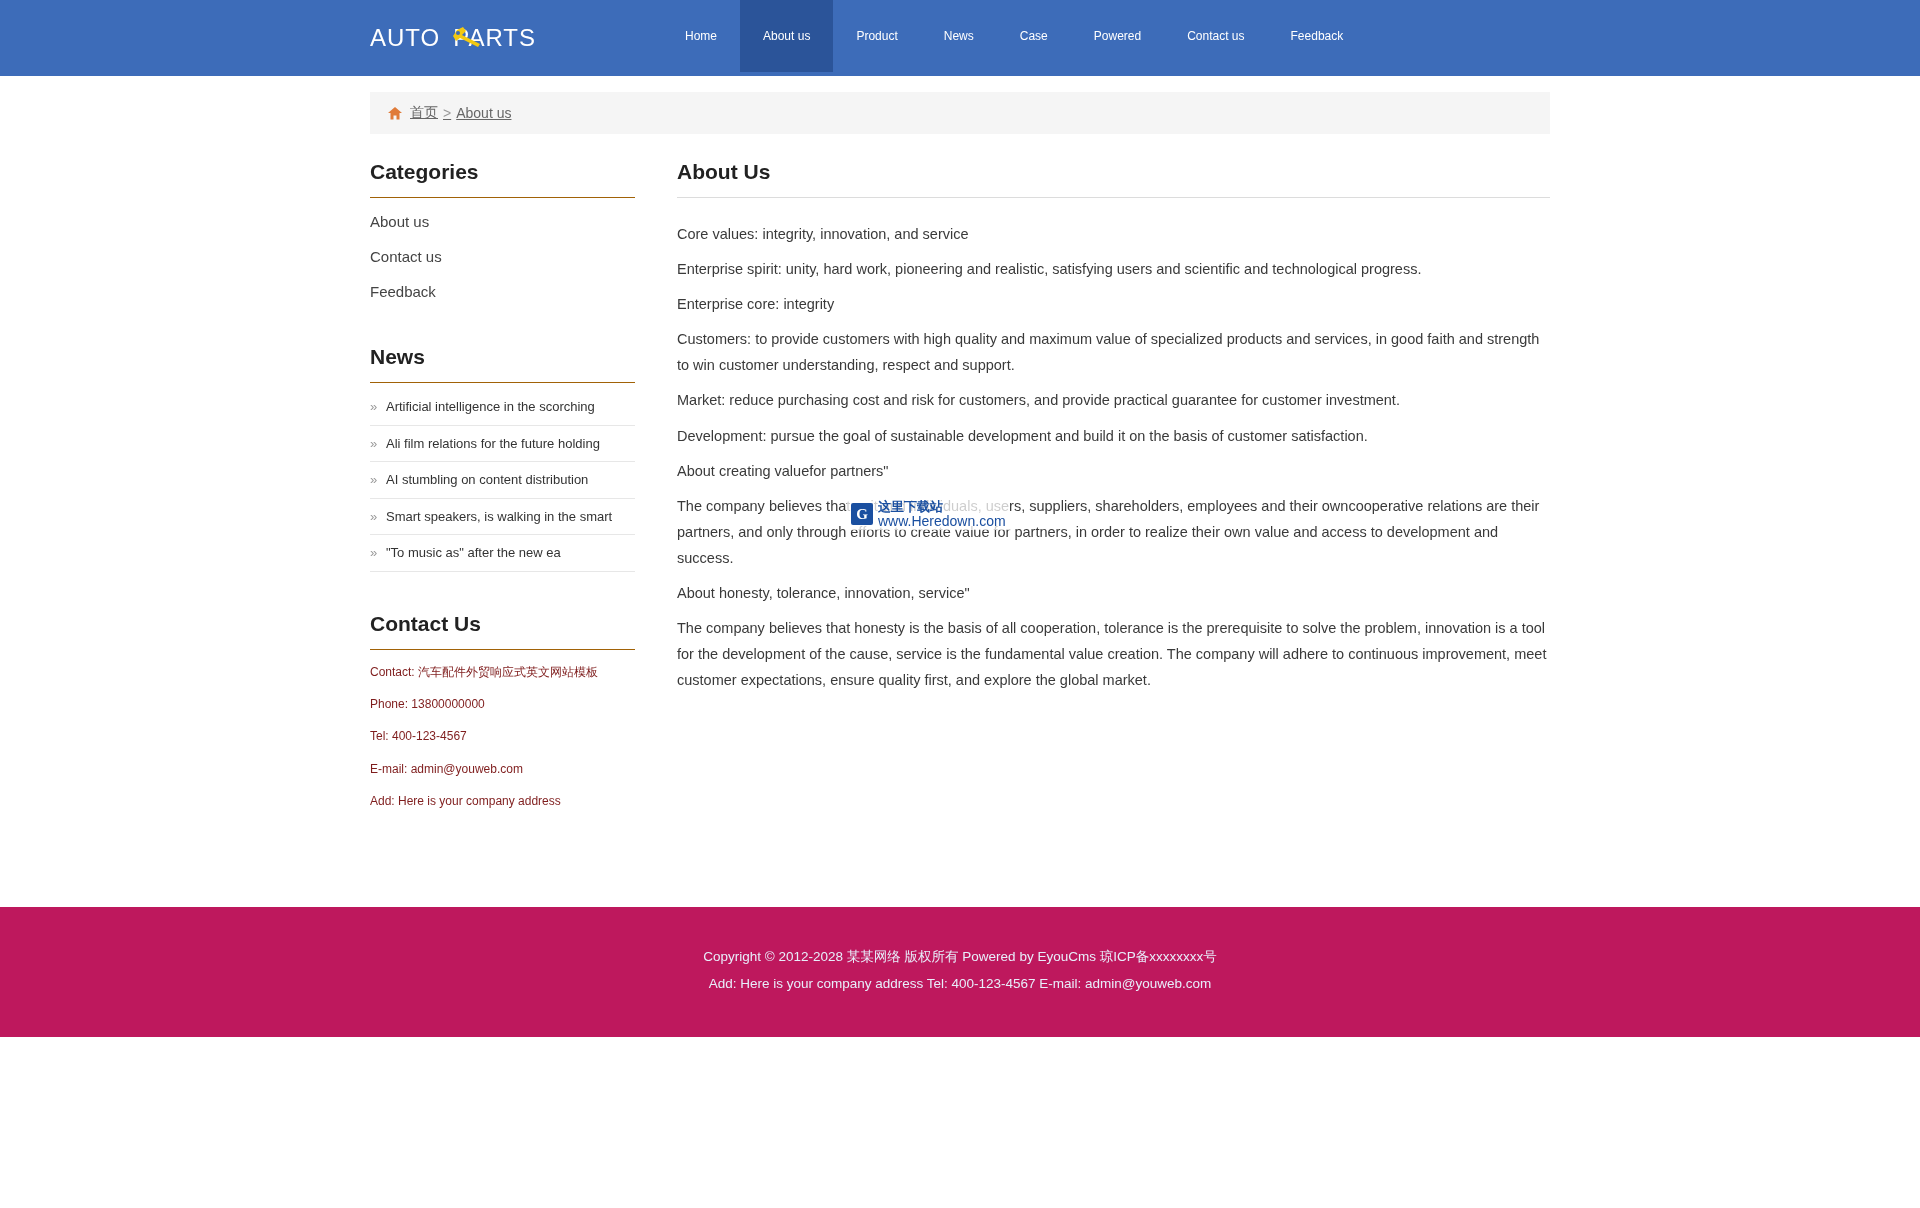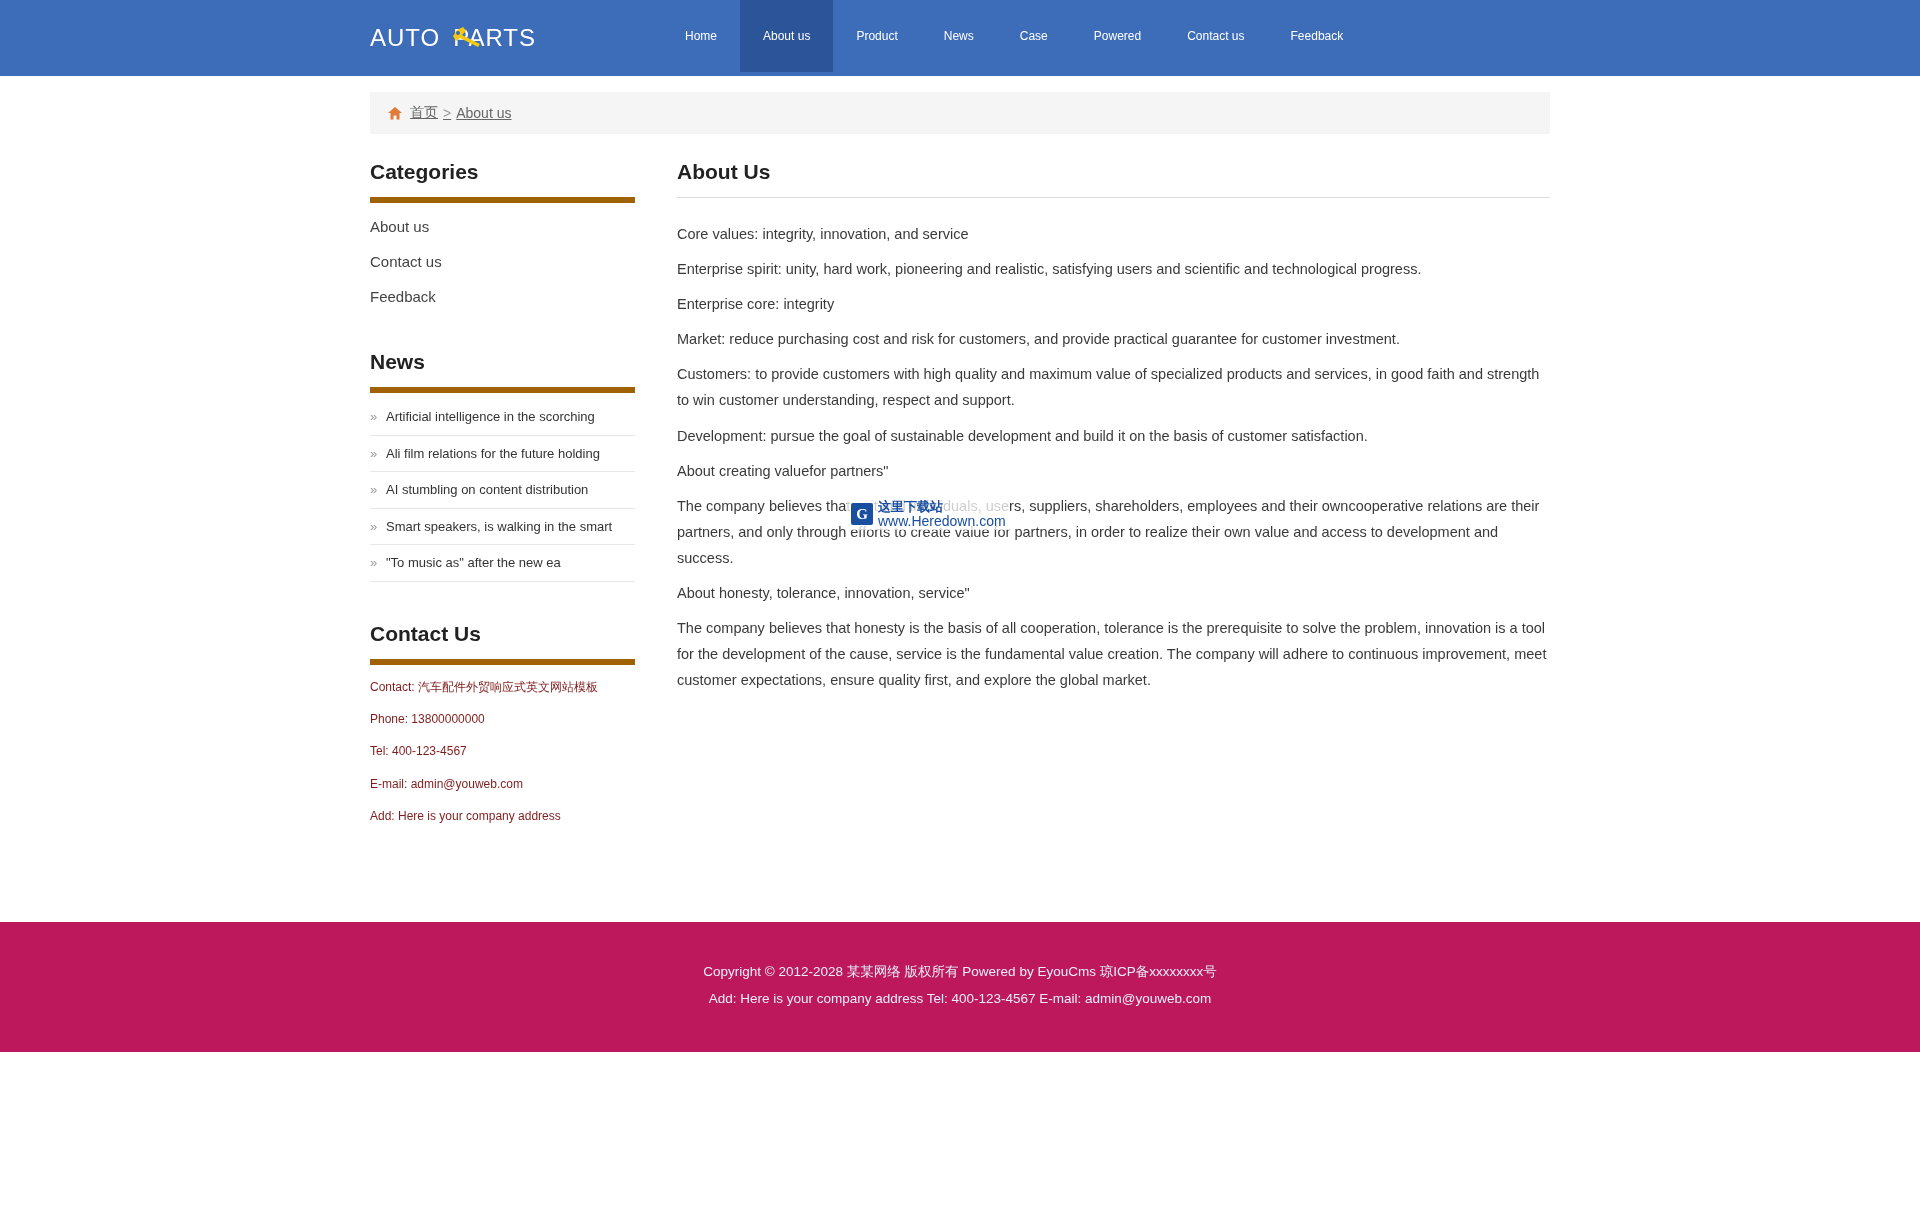--- a/index.html
+++ b/index.html
@@ -111,21 +111,21 @@
   .content {
     flex: 1 1 auto;
     min-width: 0;
   }
 
   .block-title {
     font-size: 21px;
     font-weight: bold;
     color: #222;
     padding-bottom: 13px;
-    border-bottom: 6px solid #a16207;
+    border-bottom: 1px solid #a16207;
     margin-bottom: 6px;
   }
   .cat-list { list-style: none; }
   .cat-list li a {
     display: block;
     padding: 9px 0;
     font-size: 15px;
     color: #444;
     text-decoration: none;
   }
@@ -314,22 +314,22 @@
       </div>
 
     </aside>
 
     <section class="content">
       <h1 class="article-title">About Us</h1>
       <div class="article-body">
         <p>Core values: integrity, innovation, and service</p>
         <p>Enterprise spirit: unity, hard work, pioneering and realistic, satisfying users and scientific and technological progress.</p>
         <p>Enterprise core: integrity</p>
+        <p>Customers: to provide customers with high quality and maximum value of specialized products and services, in good faith and strength to win customer understanding, respect and support.</p>
         <p>Market: reduce purchasing cost and risk for customers, and provide practical guarantee for customer investment.</p>
-        <p>Customers: to provide customers with high quality and maximum value of specialized products and services, in good faith and strength to win customer understanding, respect and support.</p>
         <p>Development: pursue the goal of sustainable development and build it on the basis of customer satisfaction.</p>
         <p>About creating valuefor partners"</p>
         <p>The company believes that unit and individuals, users, suppliers, shareholders, employees and their owncooperative relations are their partners, and only through efforts to create value for partners, in order to realize their own value and access to development and success.</p>
         <p>About honesty, tolerance, innovation, service"</p>
         <p>The company believes that honesty is the basis of all cooperation, tolerance is the prerequisite to solve the problem, innovation is a tool for the development of the cause, service is the fundamental value creation. The company will adhere to continuous improvement, meet customer expectations, ensure quality first, and explore the global market.</p>
 
         <div class="watermark">
           <span class="wm-badge">G</span>
           <span class="wm-texts">
             <span class="wm-main" style="display:block">这里下载站</span>

